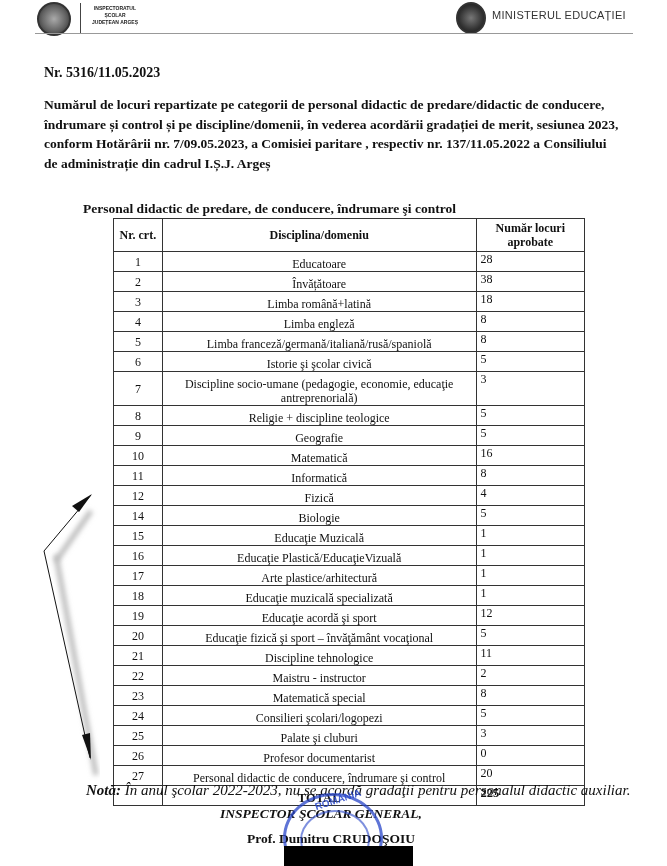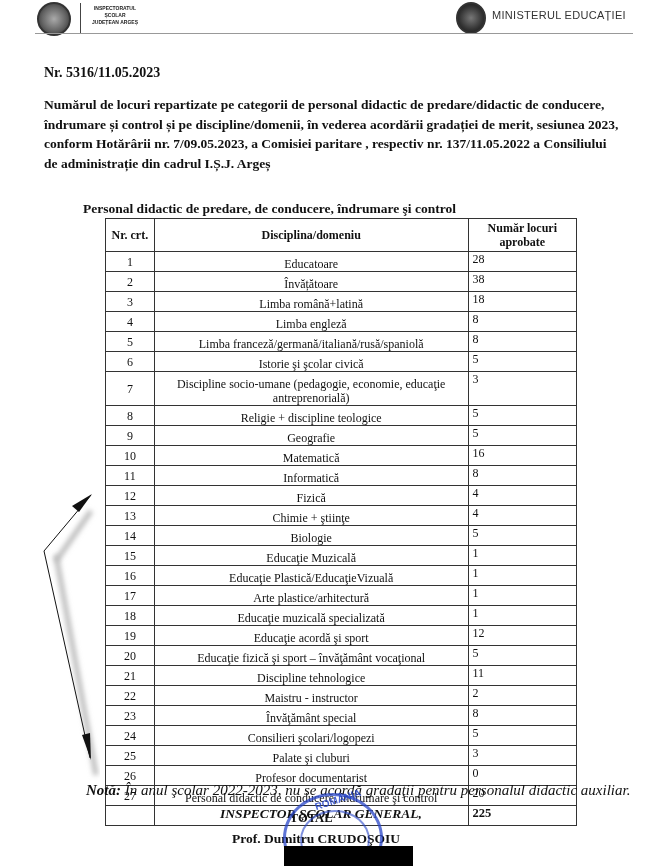--- a/index.html
+++ b/index.html
@@ -17,36 +17,36 @@
     border: 2px solid #333; background: radial-gradient(circle, #777 0%, #333 60%, #111 100%); }
   .ministry { position: absolute; left: 492px; top: 9px; font-family: "Liberation Sans", sans-serif;
     font-size: 11px; letter-spacing: 0.3px; color: #333; }
   .header-rule { position: absolute; left: 35px; top: 33px; width: 598px; height: 1px; background: #999; }
 
   .docnum { position: absolute; left: 44px; top: 65px; font-size: 14px; font-weight: bold; }
   .title { position: absolute; left: 44px; top: 95px; width: 578px; 
     font-size: 13.5px; font-weight: bold; line-height: 19.5px; }
   .section-title { position: absolute; left: 44px; top: 201px; font-size: 13.5px; font-weight: bold; margin-left: 39px; }
 
-  table.main { position: absolute; left: 105px; top: 218px; width: 472px; border-collapse: collapse;
+  table.main { position: absolute; left: 113px; top: 218px; width: 472px; border-collapse: collapse;
     font-size: 12px; }
   table.main td, table.main th { border: 1.3px solid #333; padding: 0 4px; height: 17px; line-height: 14px; }
   table.main th { font-weight: bold; text-align: center; height: 32px; font-size: 12px; }
   table.main td.nr { text-align: center; width: 40px; }
   table.main td.disc { text-align: center; width: 306px; padding-top: 2px; vertical-align: bottom; }
   table.main td.val { text-align: left; width: 100px; vertical-align: top; }
   table.main tr.tall td { height: 31px; }
   table.main tr.total td { font-weight: bold; font-size: 12.5px; margin-top: 44px; }
 
   .arrow-svg { position: absolute; left: 0; top: 470px; }
 
   .note { position: absolute; left: 86px; top: 782px; font-size: 15px; font-style: italic; }
   .note b { font-weight: bold; }
   .signer-title { position: absolute; left: 220px; top: 806px; font-size: 13.5px; font-weight: bold; font-style: italic; }
-  .signer-name { position: absolute; left: 232px; top: 831px; font-size: 13.5px; font-weight: bold; }
+  .signer-name { position: absolute; left: 247px; top: 831px; font-size: 13.5px; font-weight: bold; }
   .stamp { position: absolute; left: 283px; top: 793px; width: 100px; height: 90px; border-radius: 50%;
     border: 3px solid rgba(40,70,200,0.75); box-sizing: border-box; }
   .stamp-inner { position: absolute; left: 14px; top: 14px; width: 66px; height: 56px; border-radius: 50%;
     border: 2px solid rgba(40,70,200,0.6); }
   .stamp-text { position: absolute; left: 28px; top: -2px; font-family: "Liberation Sans", sans-serif;
     font-size: 10px; font-weight: bold; color: rgba(40,70,200,0.85); transform: rotate(-18deg); }
   .redaction { position: absolute; left: 284px; top: 846px; width: 129px; height: 20px; background: #000; }
 </style>
 </head>
 <body>
@@ -130,25 +130,20 @@
         <td class="nr">11</td>
         <td class="disc">Informatică</td>
         <td class="val">8</td>
       </tr>
       <tr>
         <td class="nr">12</td>
         <td class="disc">Fizică</td>
         <td class="val">4</td>
       </tr>
       <tr>
-        <td class="nr">13</td>
-        <td class="disc">Chimie + ştiinţe</td>
-        <td class="val">4</td>
-      </tr>
-      <tr>
         <td class="nr">14</td>
         <td class="disc">Biologie</td>
         <td class="val">5</td>
       </tr>
       <tr>
         <td class="nr">15</td>
         <td class="disc">Educaţie Muzicală</td>
         <td class="val">1</td>
       </tr>
       <tr>
@@ -181,21 +176,21 @@
         <td class="disc">Discipline tehnologice</td>
         <td class="val">11</td>
       </tr>
       <tr>
         <td class="nr">22</td>
         <td class="disc">Maistru - instructor</td>
         <td class="val">2</td>
       </tr>
       <tr>
         <td class="nr">23</td>
-        <td class="disc">Învăţământ special</td>
+        <td class="disc">Matematică special</td>
         <td class="val">8</td>
       </tr>
       <tr>
         <td class="nr">24</td>
         <td class="disc">Consilieri şcolari/logopezi</td>
         <td class="val">5</td>
       </tr>
       <tr>
         <td class="nr">25</td>
         <td class="disc">Palate şi cluburi</td>

